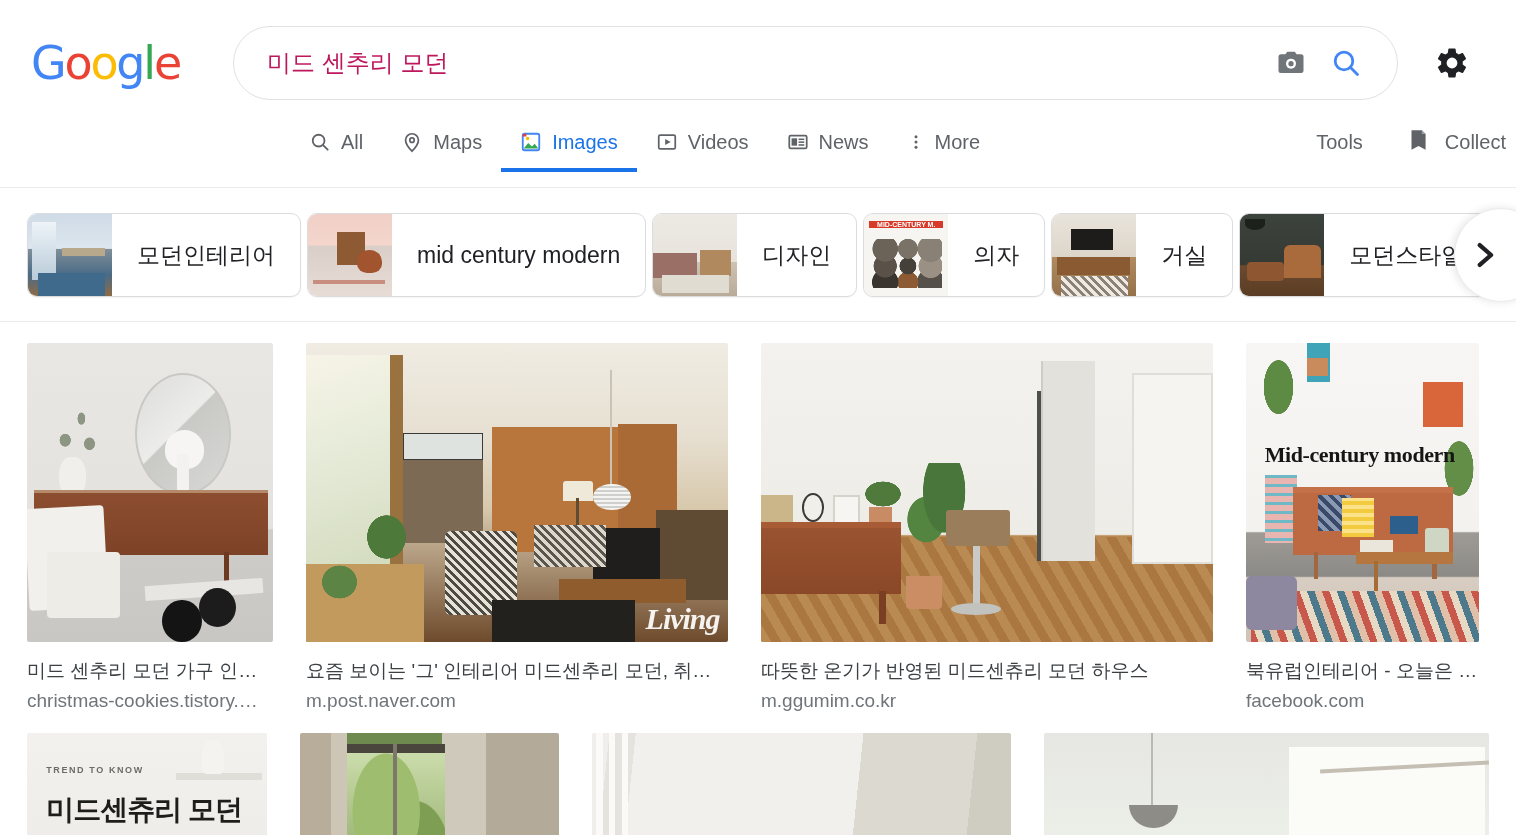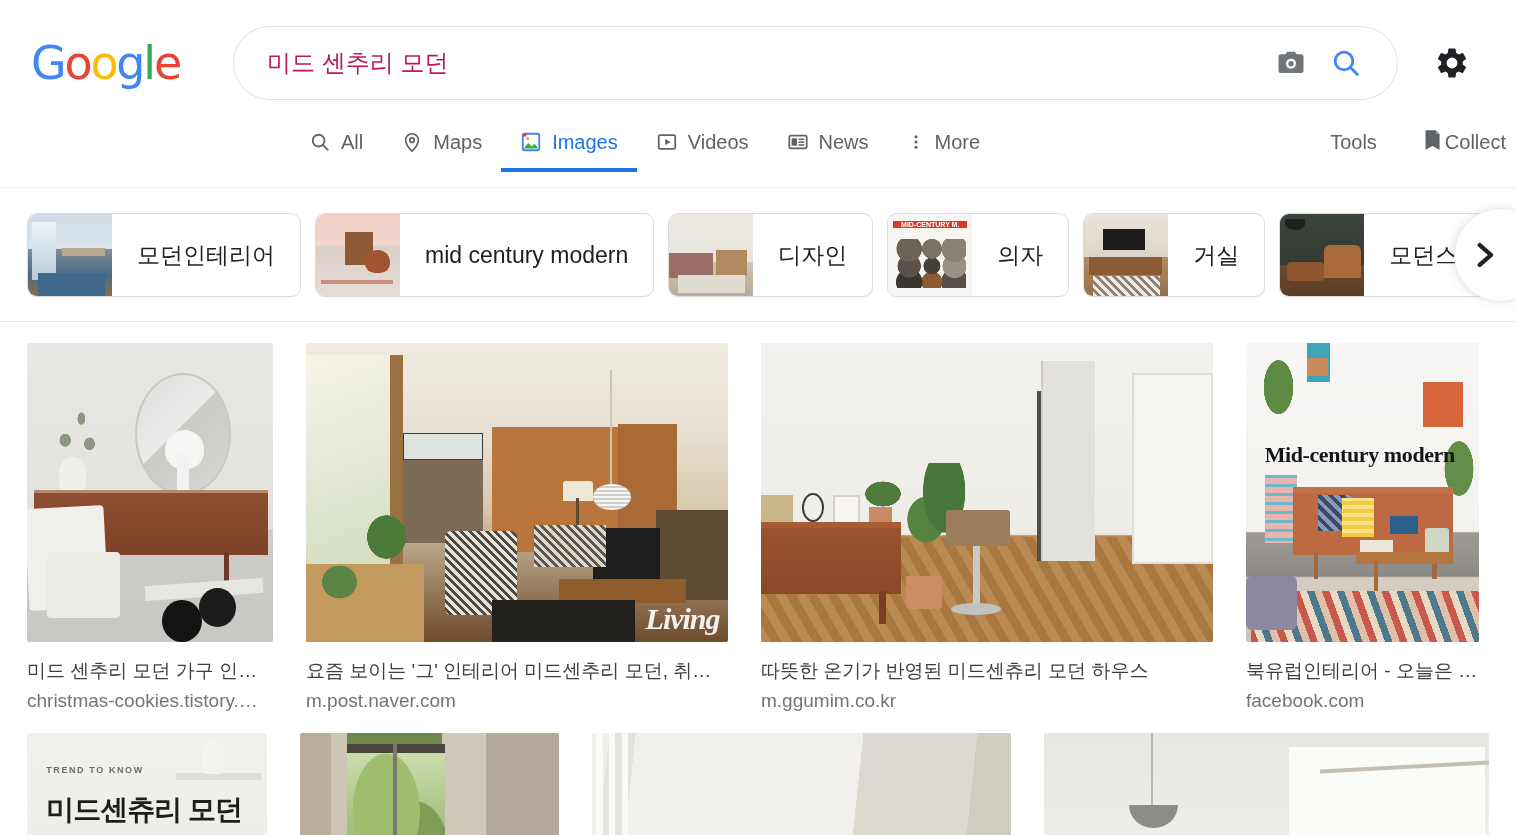--- a/index.html
+++ b/index.html
@@ -129,20 +129,21 @@
     white-space: nowrap;
   }
   .tools-btn {
     color: #5f6368;
     font-size: 20px;
     cursor: pointer;
   }
   .collect-btn {
     display: flex;
     align-items: center;
+    gap: 14px;
     color: #5f6368;
     font-size: 20px;
     cursor: pointer;
   }
   .header-divider {
     position: absolute;
     left: 0; bottom: 0;
     width: 1516px; height: 1px;
     background: #ebebeb;
   }
@@ -152,21 +153,21 @@
     position: relative;
     width: 1516px;
     height: 134px;
     background: #fff;
     border-bottom: 1px solid #ebebeb;
     overflow: hidden;
   }
   .chips-track {
     display: flex;
     align-items: center;
-    gap: 14px;
+    gap: 6px;
     padding: 0 27px;
     height: 134px;
   }
   .chip {
     display: flex;
     align-items: stretch;
     height: 84px;
     border: 1px solid #dadce0;
     border-radius: 10px;
     overflow: hidden;

